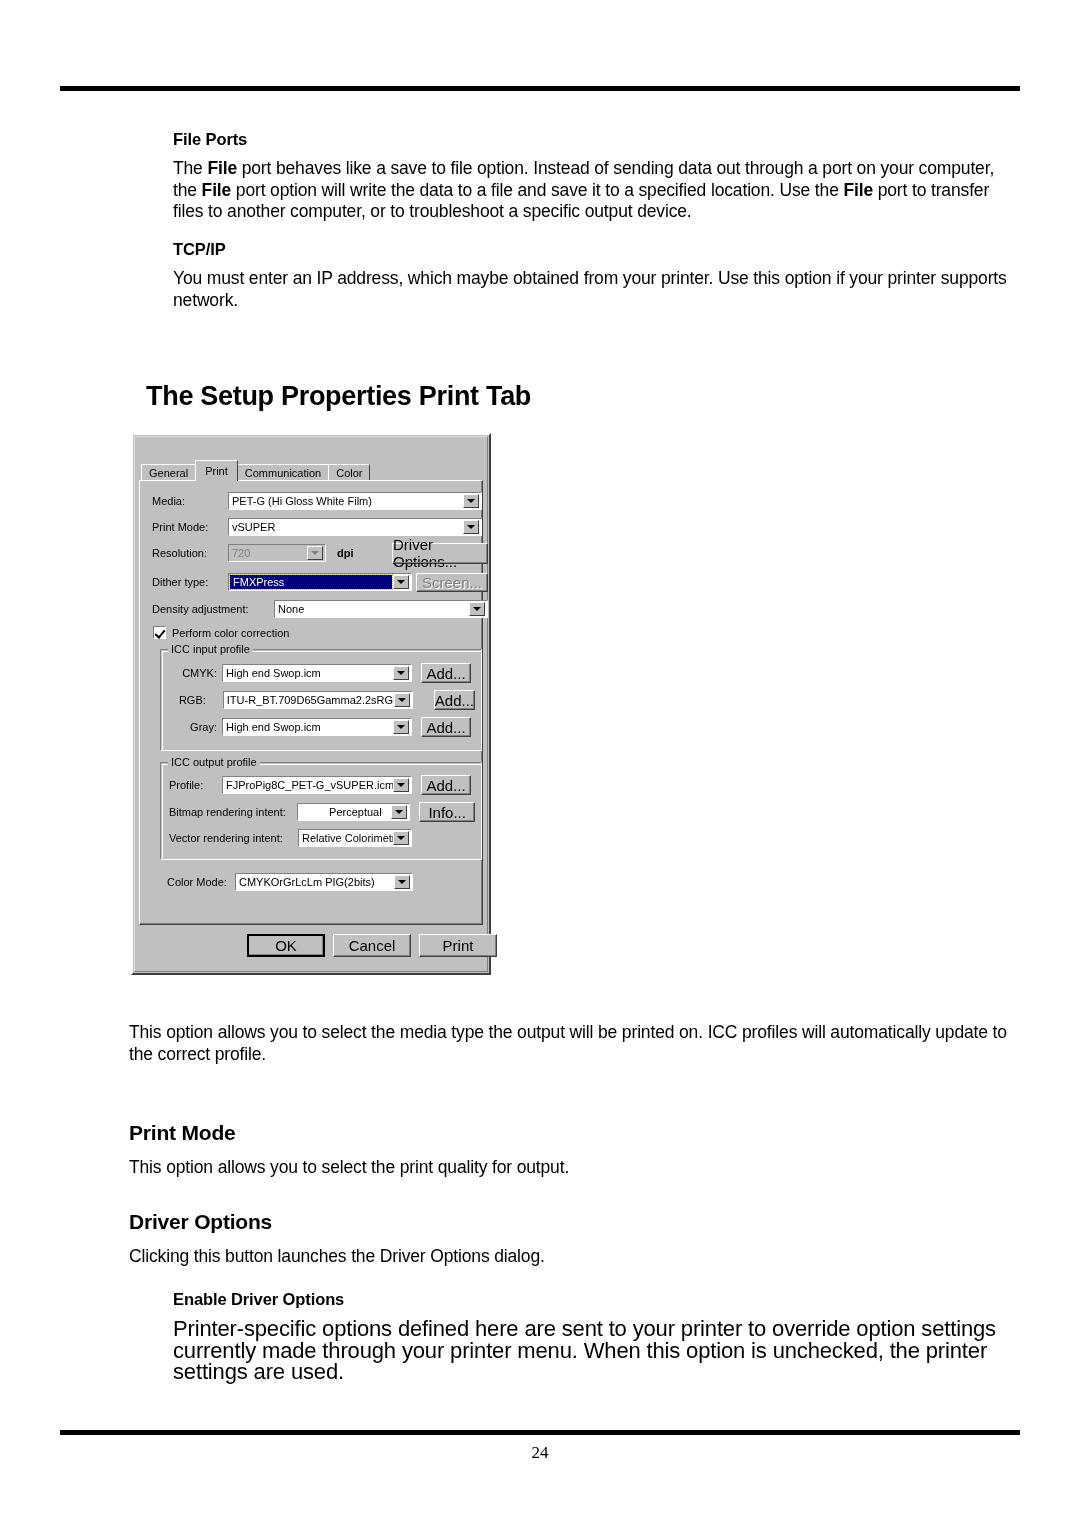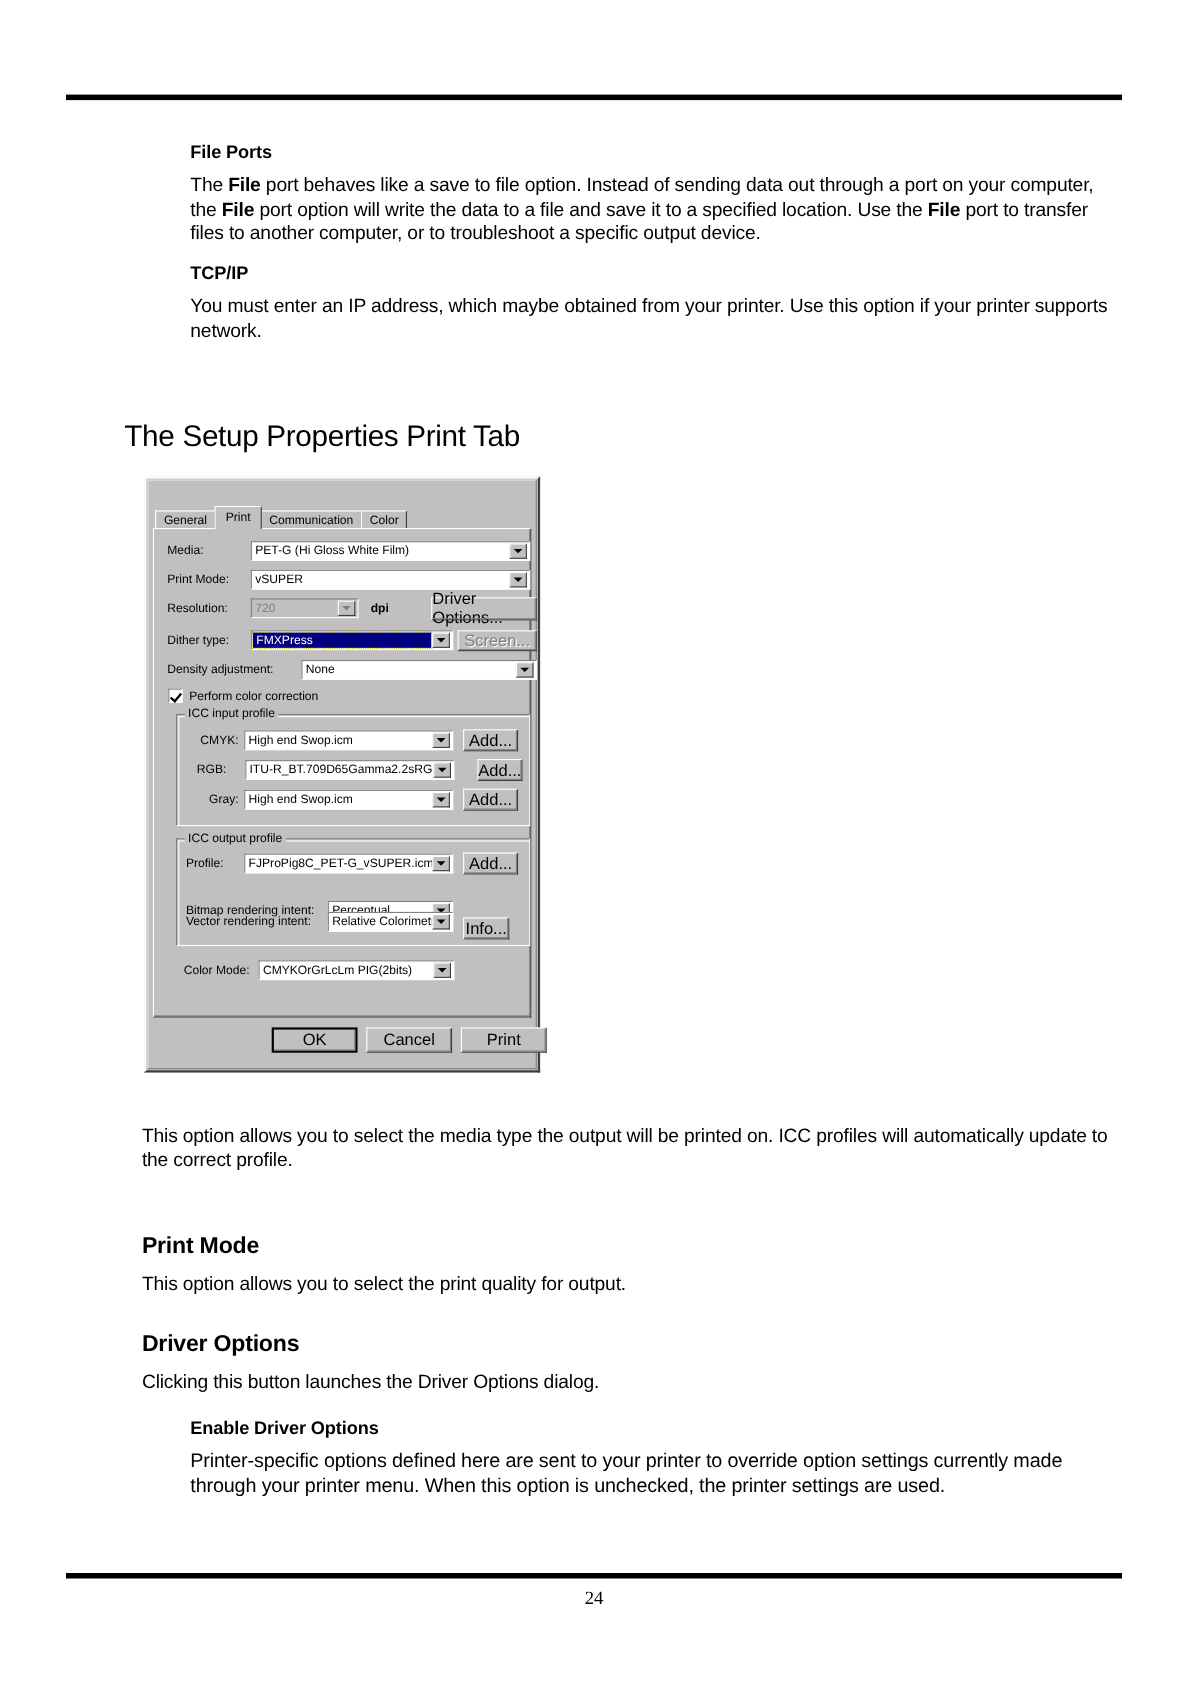--- a/index.html
+++ b/index.html
@@ -55,41 +55,41 @@
 
   #intro-block { top: 130px; left: 173px; width: 848px; }
   #intro-block .body-text { margin-top: 9px; }
 
   #tcpip-block { top: 240px; left: 173px; width: 848px; }
   #tcpip-block .body-text { margin-top: 9px; }
 
   .chapter-title {
     position: absolute;
     top: 381px;
-    left: 113px;
+    left: 146px;
     font-size: 27px;
-    font-weight: normal;
+    font-weight: bold;
     letter-spacing: -0.3px;
     text-align: right;
   }
 
   #media-block  { top: 1010px; left: 129px; width: 890px; }
   #printmode-block { top: 1121px; left: 129px; width: 890px; }
   #driveropts-block { top: 1210px; left: 129px; width: 890px; }
   #enable-block { top: 1290px; left: 173px; width: 846px; }
 
   .section-head {
     font-size: 21px;
     font-weight: bold;
     letter-spacing: -0.2px;
   }
   .section-body { margin-top: 12px; }
 
   #enable-block .sub-head { font-size: 16.5px; }
-  #enable-block .body-text { margin-top: 9px; font-size: 18px; }
+  #enable-block .body-text { margin-top: 9px; font-size: 22px; }
 
   
   .dlg {
     position: absolute;
     top: 433px;
     left: 131px;
     width: 360px;
     height: 542px;
     background: #c0c0c0;
     border-top: 2px solid #ffffff;
@@ -483,27 +483,27 @@
               <i></i>
             </span>
         </div>
         <div class="btn" style="width:50px; height:20px; margin-left:9px;">
             <span>Add...</span>
           </div>
       </div>
 
       <div class="row" style="top:39px; left:8px; width:306px;">
         <div class="lbl" style="width:124px;">Bitmap rendering intent:</div>
-        <div class="combo" style="width:114px; margin-left:5px;">
+        <div class="combo" style="width:114px; margin-left:5px;padding-left:28px;">
           <span class="ctext">Perceptual</span>
           <span class="arrow">
               <i></i>
             </span>
         </div>
-        <div class="btn" style="width:42px; height:20px; margin-left:9px;margin-top:32px;">
+        <div class="btn" style="width:56px; height:20px; margin-left:9px;">
             <span>Info...</span>
           </div>
       </div>
 
       <div class="row" style="top:66px; left:8px; width:306px;">
         <div class="lbl" style="width:124px;">Vector rendering intent:</div>
         <div class="combo" style="width:114px; margin-left:5px;">
           <span class="ctext">Relative Colorimetric</span>
           <span class="arrow">
               <i></i>

